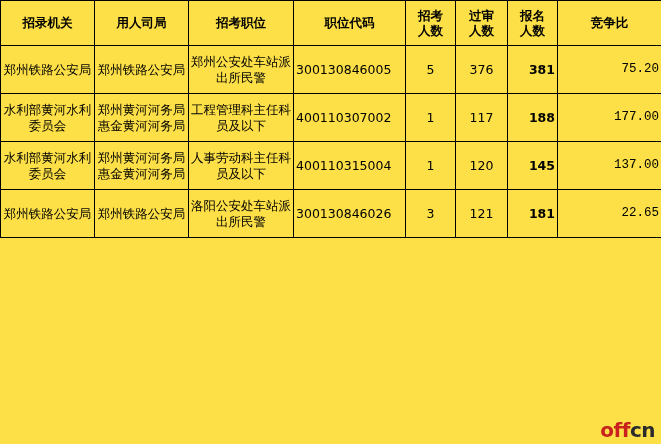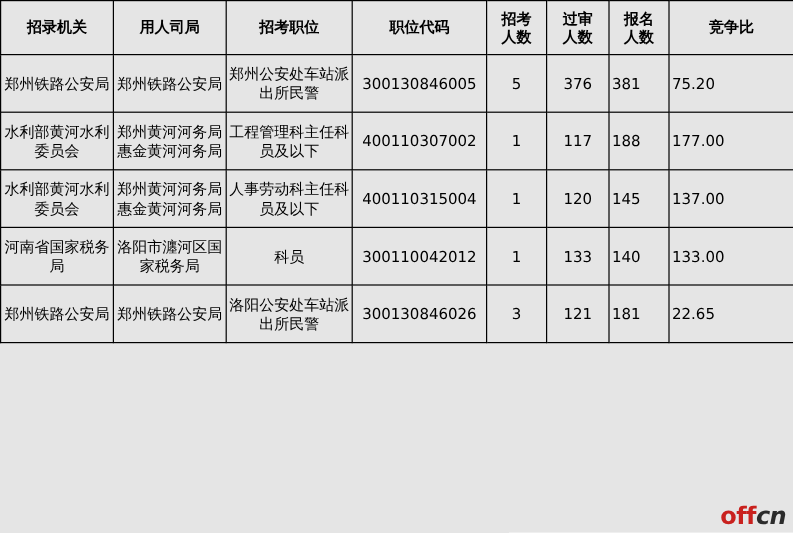--- a/index.html
+++ b/index.html
@@ -10,21 +10,21 @@
   body {
     font-family: "DejaVu Sans", "Liberation Sans", sans-serif;
     width: 661px;
     height: 444px;
     overflow: hidden;
   }
   .sheet {
     width: 661px;
     height: 444px;
     position: relative;
-    background: #e5e5e5;
+    background: #fde047;
   }
   table.grid {
     border-collapse: collapse;
     width: 661px;
     table-layout: fixed;
   }
   table.grid th, table.grid td {
     border: 1px solid #000000;
     font-size: 12.5px;
     color: #000000;
@@ -41,55 +41,58 @@
     text-align: center;
     color: #1a6b1a;
   }
   tr.r0 td.org, tr.r0 td.dept, tr.r0 td.post,
   tr.r2 td.org, tr.r2 td.dept, tr.r2 td.post,
   tr.r4 td.org, tr.r4 td.dept, tr.r4 td.post,
   tr.r6 td.org, tr.r6 td.dept, tr.r6 td.post {
     color: #000000;
   }
   td.code {
-    text-align: center;
+    text-align: left;
     padding-left: 6px;
     color: #000000;
     vertical-align: bottom;
     padding-bottom: 3px;
   }
   td.num {
     text-align: center;
     color: #000000;
     vertical-align: bottom;
     padding-bottom: 3px;
   }
   td.apply {
+    text-align: right;
     padding-right: 6px;
     color: #000000;
     vertical-align: middle;
+    font-weight: bold;
   }
   td.ratio {
-    text-align: left;
+    text-align: right;
     padding-right: 8px;
     color: #000000;
     vertical-align: middle;
+    font-family: Liberation Mono, monospace;
   }
   .row-h { height: 48px; }
   .logo {
     position: absolute;
     right: 6px;
     bottom: 2px;
     font-family: "DejaVu Sans", "Liberation Sans", sans-serif;
     font-size: 20px;
     font-weight: bold;
     letter-spacing: -0.5px;
   }
   .logo .off { color: #c9211e; }
-  .logo .cn { color: #2b2b2b; font-style: italic; }
+  .logo .cn { color: #2b2b2b; }
 </style>
 </head>
 <body>
 
 <div class="sheet">
 
   <table class="grid">
     <colgroup>
       <col style="width:94px">
       <col style="width:94px">
@@ -145,30 +148,20 @@
       <tr class="row-h r4">
         <td class="org">水利部黄河水利委员会</td>
         <td class="dept">郑州黄河河务局惠金黄河河务局</td>
         <td class="post">人事劳动科主任科员及以下</td>
         <td class="code">400110315004</td>
         <td class="num">1</td>
         <td class="num">120</td>
         <td class="apply">145</td>
         <td class="ratio">137.00</td>
       </tr>
-      <tr class="row-h r5">
-        <td class="org">河南省国家税务局</td>
-        <td class="dept">洛阳市瀍河区国家税务局</td>
-        <td class="post">科员</td>
-        <td class="code">300110042012</td>
-        <td class="num">1</td>
-        <td class="num">133</td>
-        <td class="apply">140</td>
-        <td class="ratio">133.00</td>
-      </tr>
       <tr class="row-h r6">
         <td class="org">郑州铁路公安局</td>
         <td class="dept">郑州铁路公安局</td>
         <td class="post">洛阳公安处车站派出所民警</td>
         <td class="code">300130846026</td>
         <td class="num">3</td>
         <td class="num">121</td>
         <td class="apply">181</td>
         <td class="ratio">22.65</td>
       </tr>

